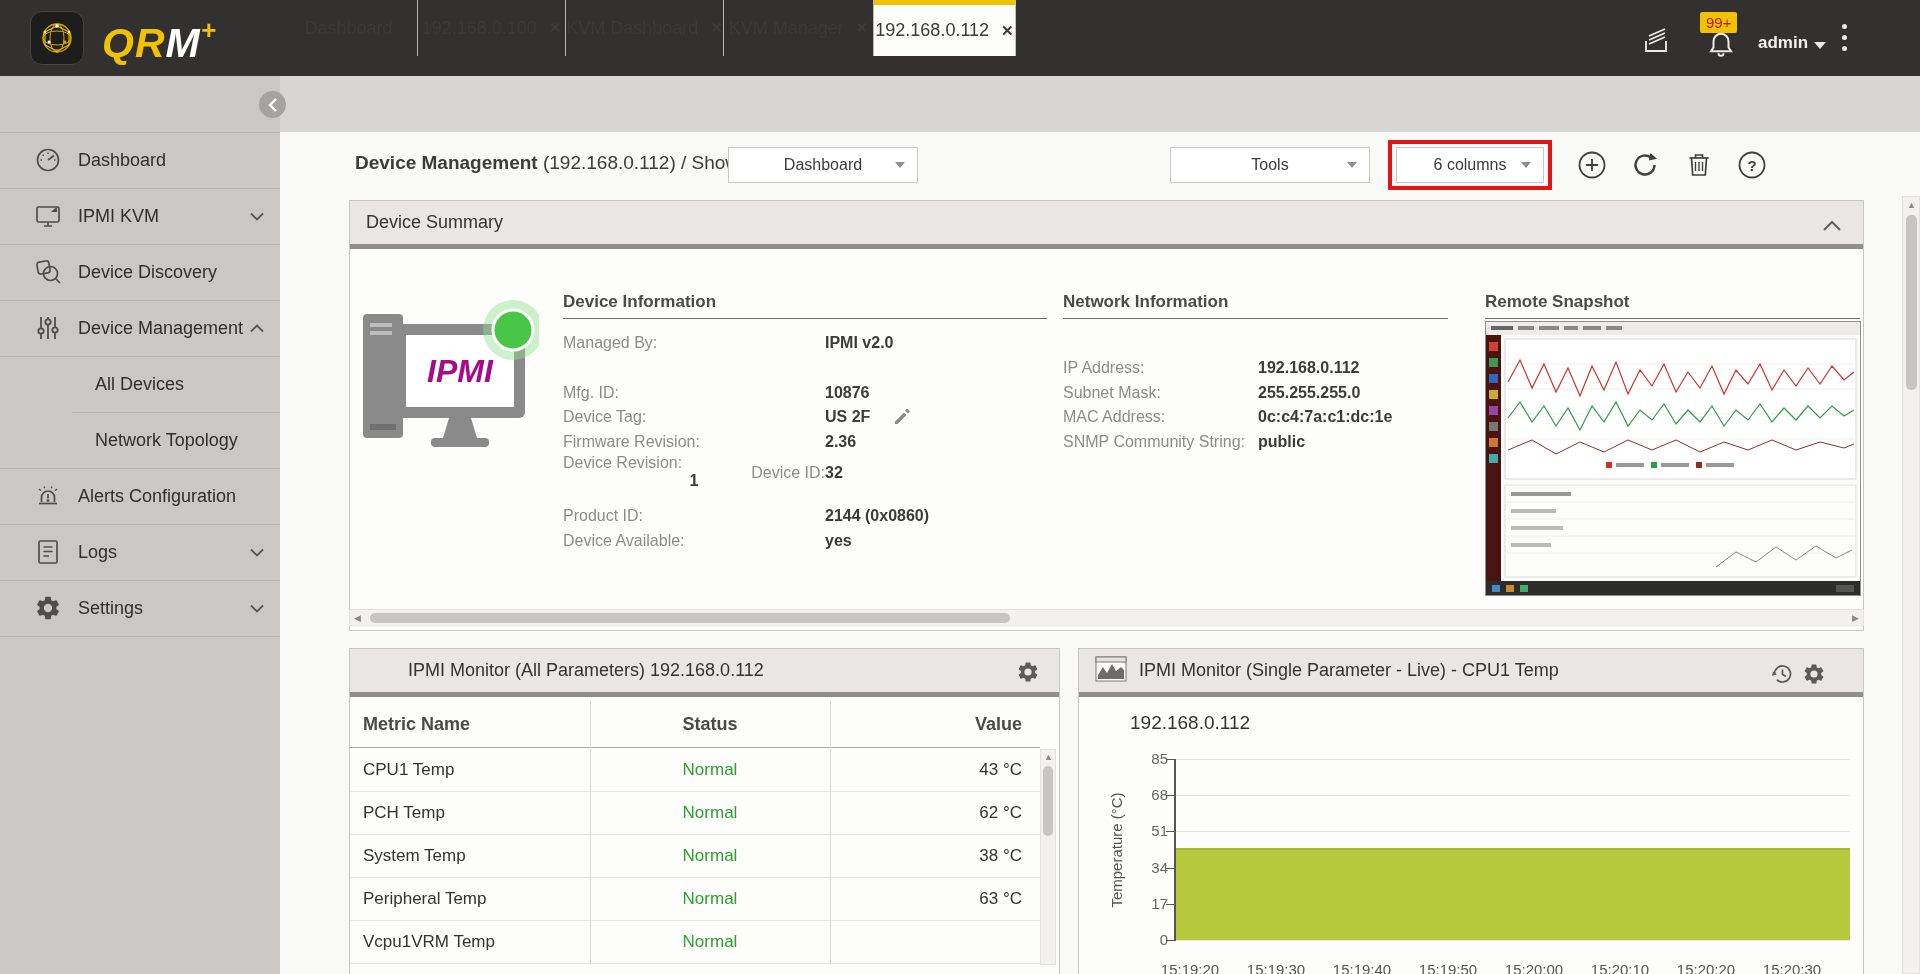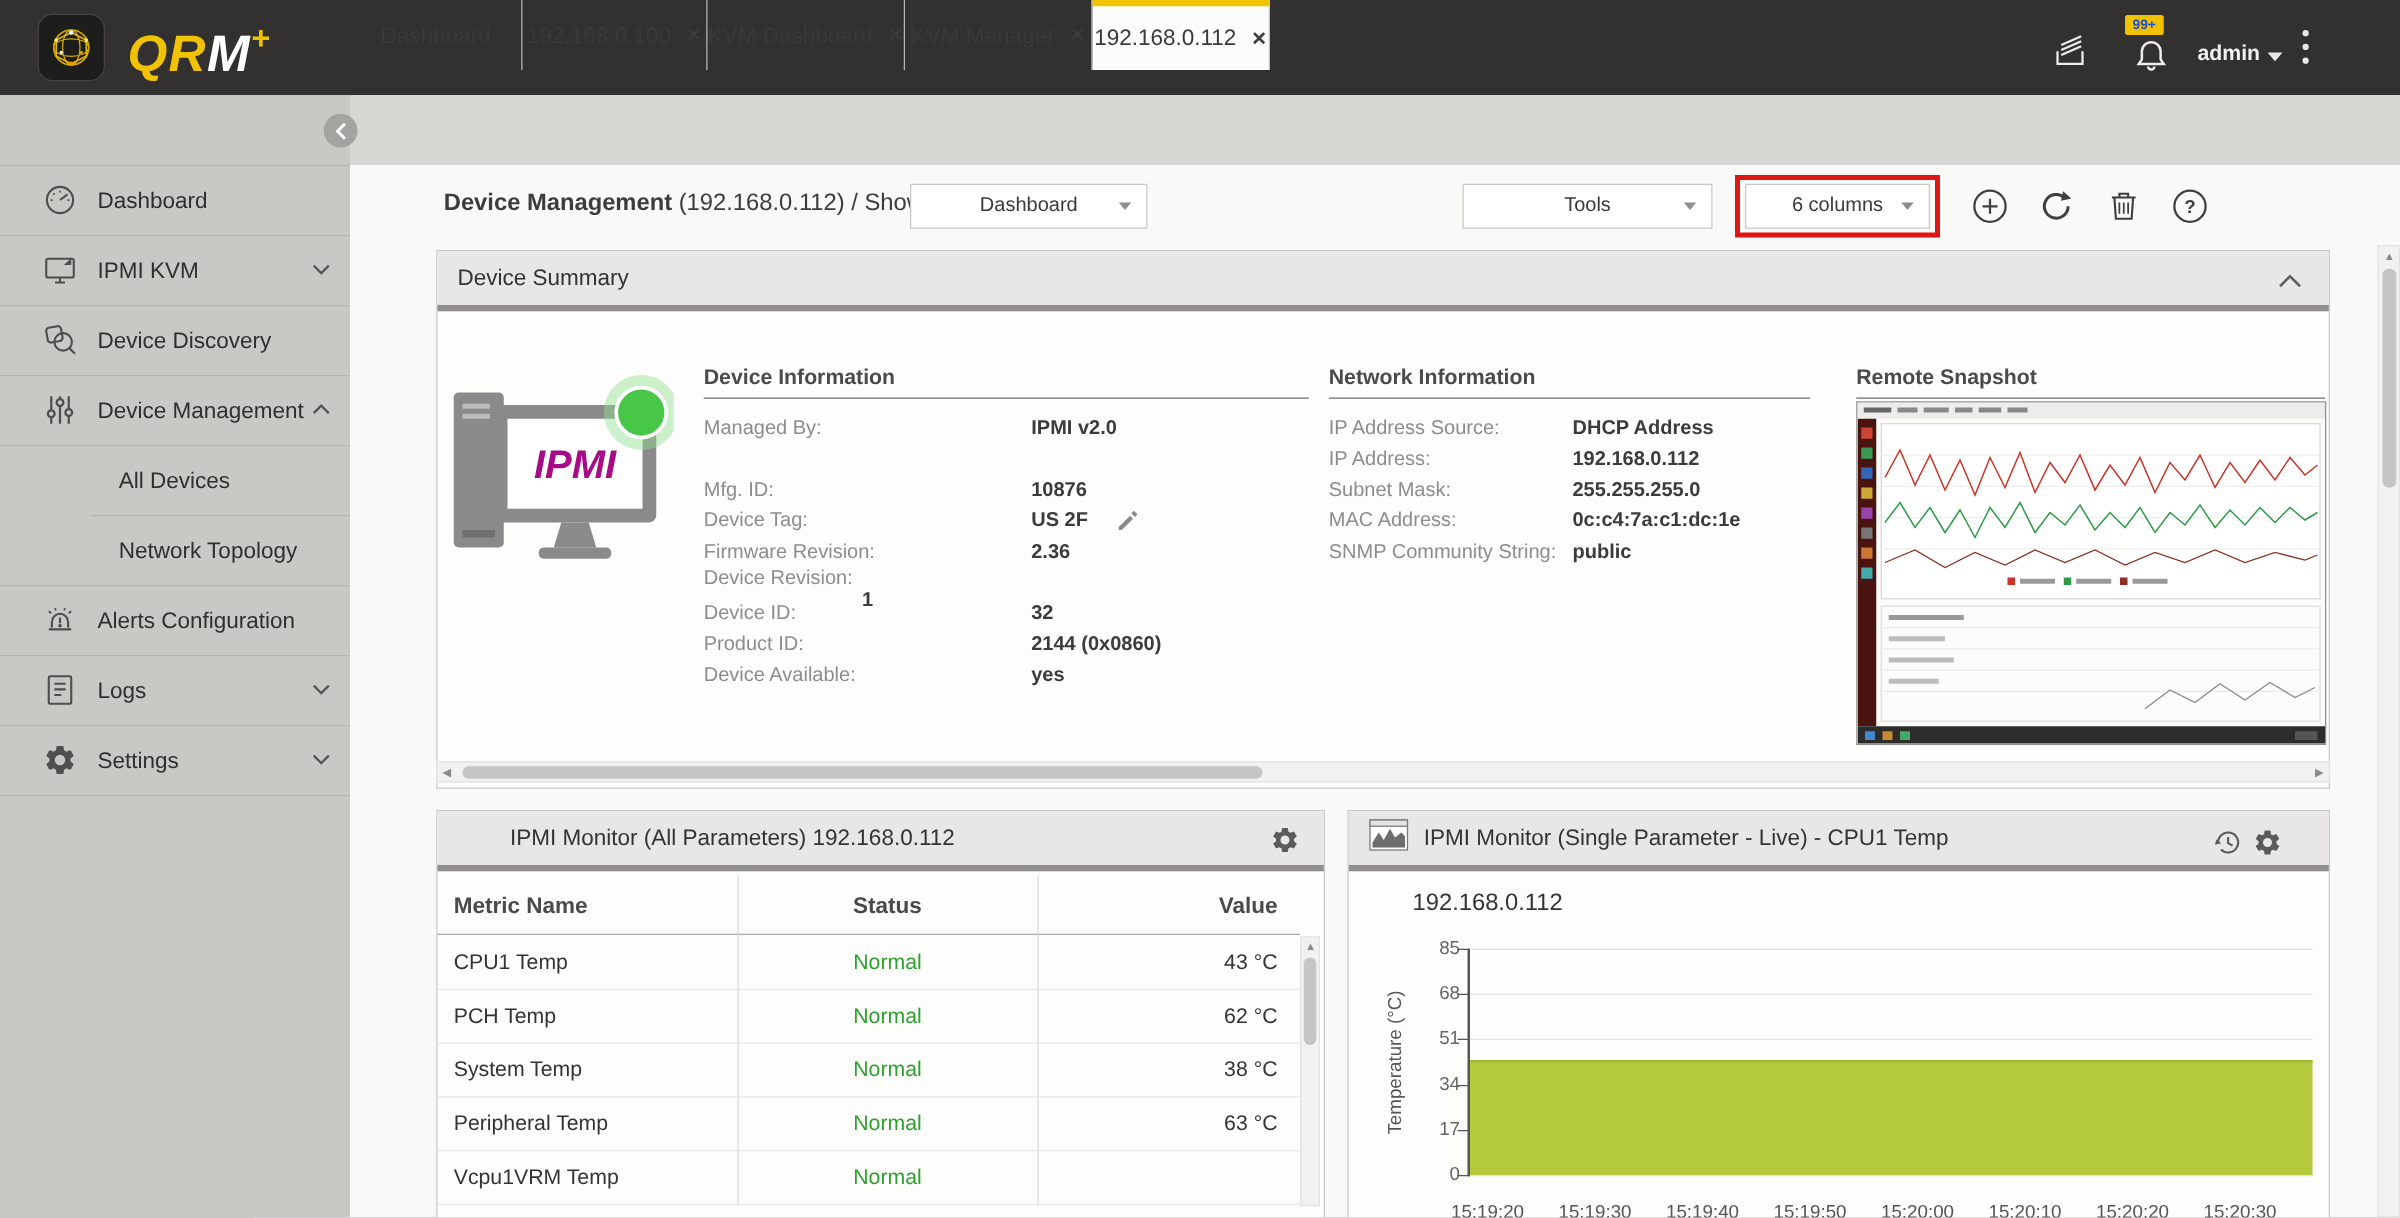--- a/index.html
+++ b/index.html
@@ -8,21 +8,21 @@
   .abs { position:absolute; }
 
   
   .top-header { position:absolute; left:0; top:0; width:1920px; height:76px; background:#323130; }
   .app-icon { position:absolute; left:30px; top:11px; width:54px; height:54px; border-radius:12px; background:#1d1d1b; border:1px solid #454443; display:flex; align-items:center; justify-content:center; }
   .brand { position:absolute; left:102px; top:15px; font-size:41px; font-weight:bold; font-style:italic; letter-spacing:1px; }
   .brand .b1 { color:#f0c200; }
   .brand .b2 { color:#ffffff; }
   .brand .b3 { color:#f0c200; font-size:26px; vertical-align:18px; }
   .hdr-ic { position:absolute; cursor:pointer; }
-  .badge { position:absolute; left:1700px; top:12px; background:#f0c200; color:#1d4ed8; font-size:11px; font-weight:bold; padding:2px 6px; border-radius:2px; z-index:3; }
+  .badge { position:absolute; left:1700px; top:12px; background:#f0c200; color:#b91c1c; font-size:15px; font-weight:normal; padding:2px 6px; border-radius:2px; z-index:3; }
   .hdr-user { position:absolute; left:1758px; top:33px; color:#f2f2f1; font-size:17px; font-weight:bold; }
   .caret-w { position:absolute; left:1814px; top:42px; width:0; height:0; border-left:6px solid transparent; border-right:6px solid transparent; border-top:7px solid #e8e8e7; }
   .kebab { position:absolute; left:1842px; top:24px; width:6px; }
   .kebab i { display:block; width:5px; height:5px; border-radius:50%; background:#e9e9e8; margin:0 0 6px 0; }
 
   
   .sidebar { position:absolute; left:0; top:76px; width:280px; height:898px; background:#cac8c5; }
   .collapse-btn { position:absolute; left:259px; top:91px; width:27px; height:27px; border-radius:50%; background:#a5a3a0; color:#fff; display:flex; align-items:center; justify-content:center; z-index:4; cursor:pointer; }
   .side-item { position:absolute; left:0; width:280px; height:56px; display:flex; align-items:center; cursor:pointer; }
   .side-ic { position:absolute; left:34px; width:28px; height:28px; }
@@ -359,39 +359,35 @@
     </span>
   </div>
   <div class="inforow" style="left:563px;top:429px;">
       <span class="il" style="width:262px;">Firmware Revision:</span>
       <span class="iv">2.36</span>
     </div>
   <div class="inforow" style="left:563px;top:454px;flex-direction:column;">
       <span class="il" style="width:262px;">Device Revision:</span>
       <span class="iv">1</span>
     </div>
-  <div class="inforow" style="left:563px;top:478px;">
+  <div class="inforow" style="left:563px;top:460px;text-align:right;">
       <span class="il" style="width:262px;">Device ID:</span>
       <span class="iv">32</span>
     </div>
   <div class="inforow" style="left:563px;top:503px;">
       <span class="il" style="width:262px;">Product ID:</span>
       <span class="iv">2144 (0x0860)</span>
     </div>
   <div class="inforow" style="left:563px;top:528px;">
       <span class="il" style="width:262px;">Device Available:</span>
       <span class="iv">yes</span>
     </div>
 
   <div class="sec-title" style="left:1063px;top:292px;">Network Information</div>
   <div class="sec-line" style="left:1063px;top:318px;width:385px;"></div>
-  <div class="inforow" style="left:1063px;top:330px;">
-      <span class="il" style="width:195px;">IP Address Source:</span>
-      <span class="iv">DHCP Address</span>
-    </div>
   <div class="inforow" style="left:1063px;top:355px;">
       <span class="il" style="width:195px;">IP Address:</span>
       <span class="iv">192.168.0.112</span>
     </div>
   <div class="inforow" style="left:1063px;top:380px;">
       <span class="il" style="width:195px;">Subnet Mask:</span>
       <span class="iv">255.255.255.0</span>
     </div>
   <div class="inforow" style="left:1063px;top:404px;">
       <span class="il" style="width:195px;">MAC Address:</span>

